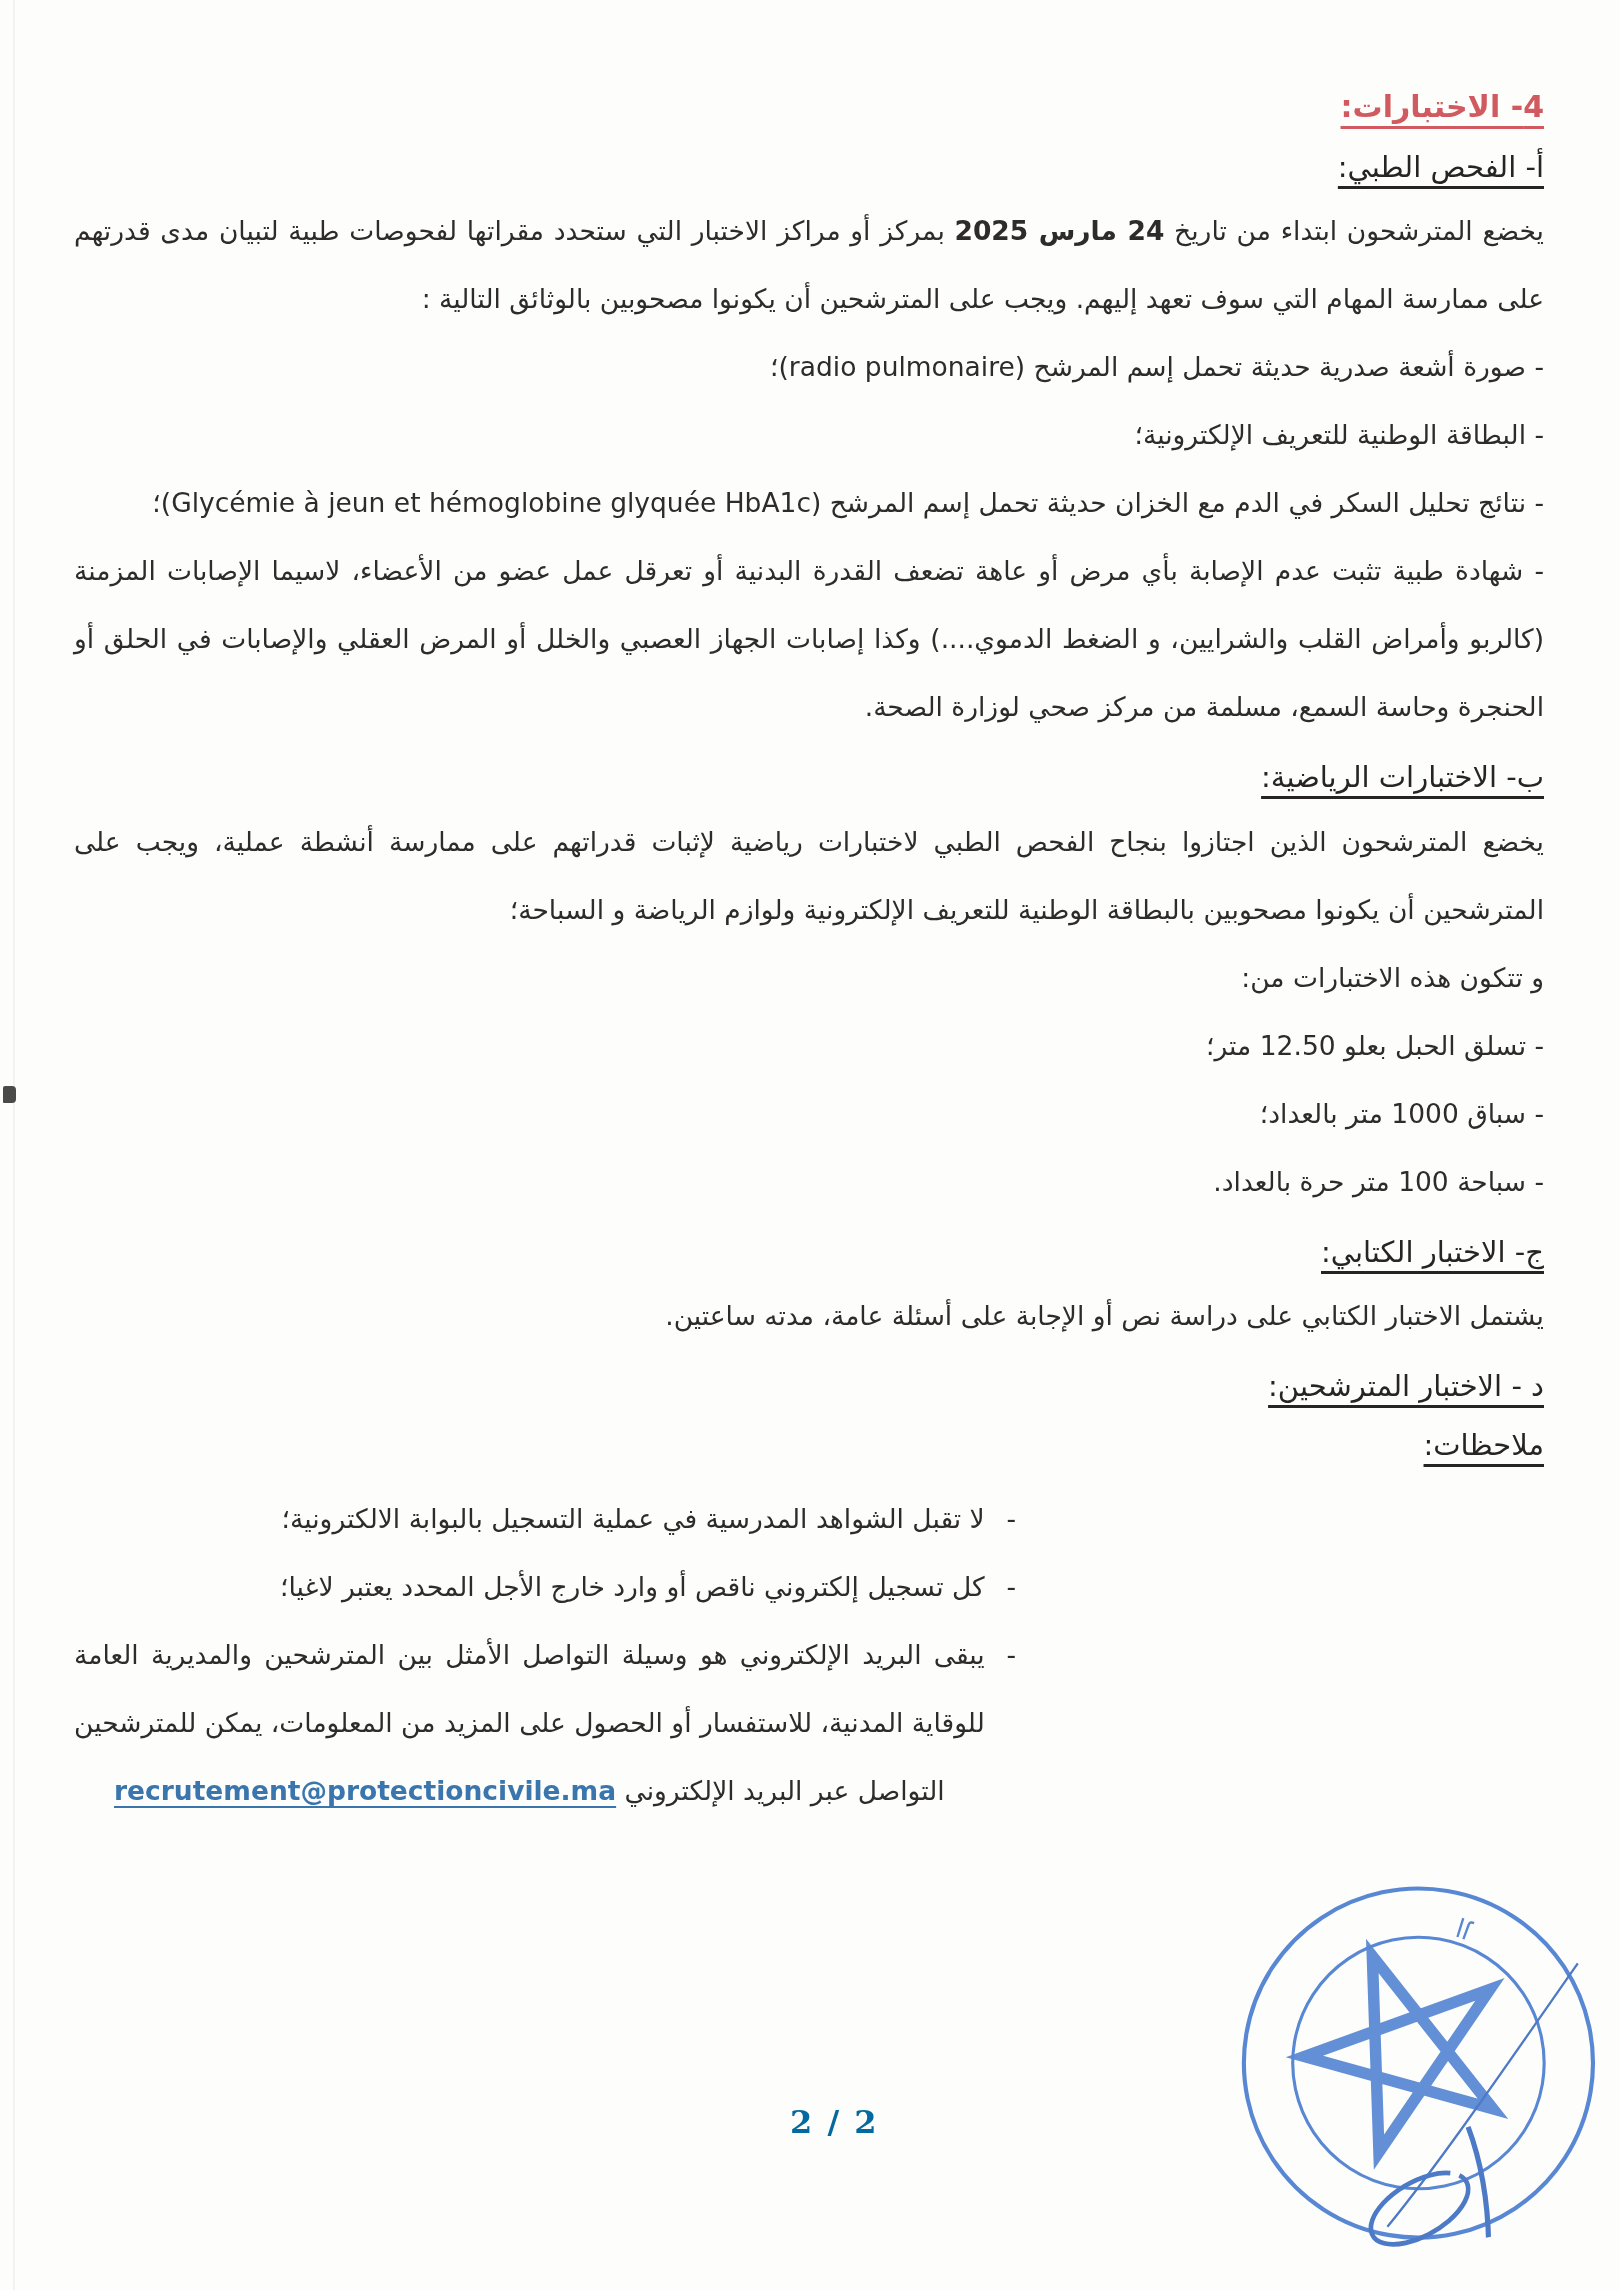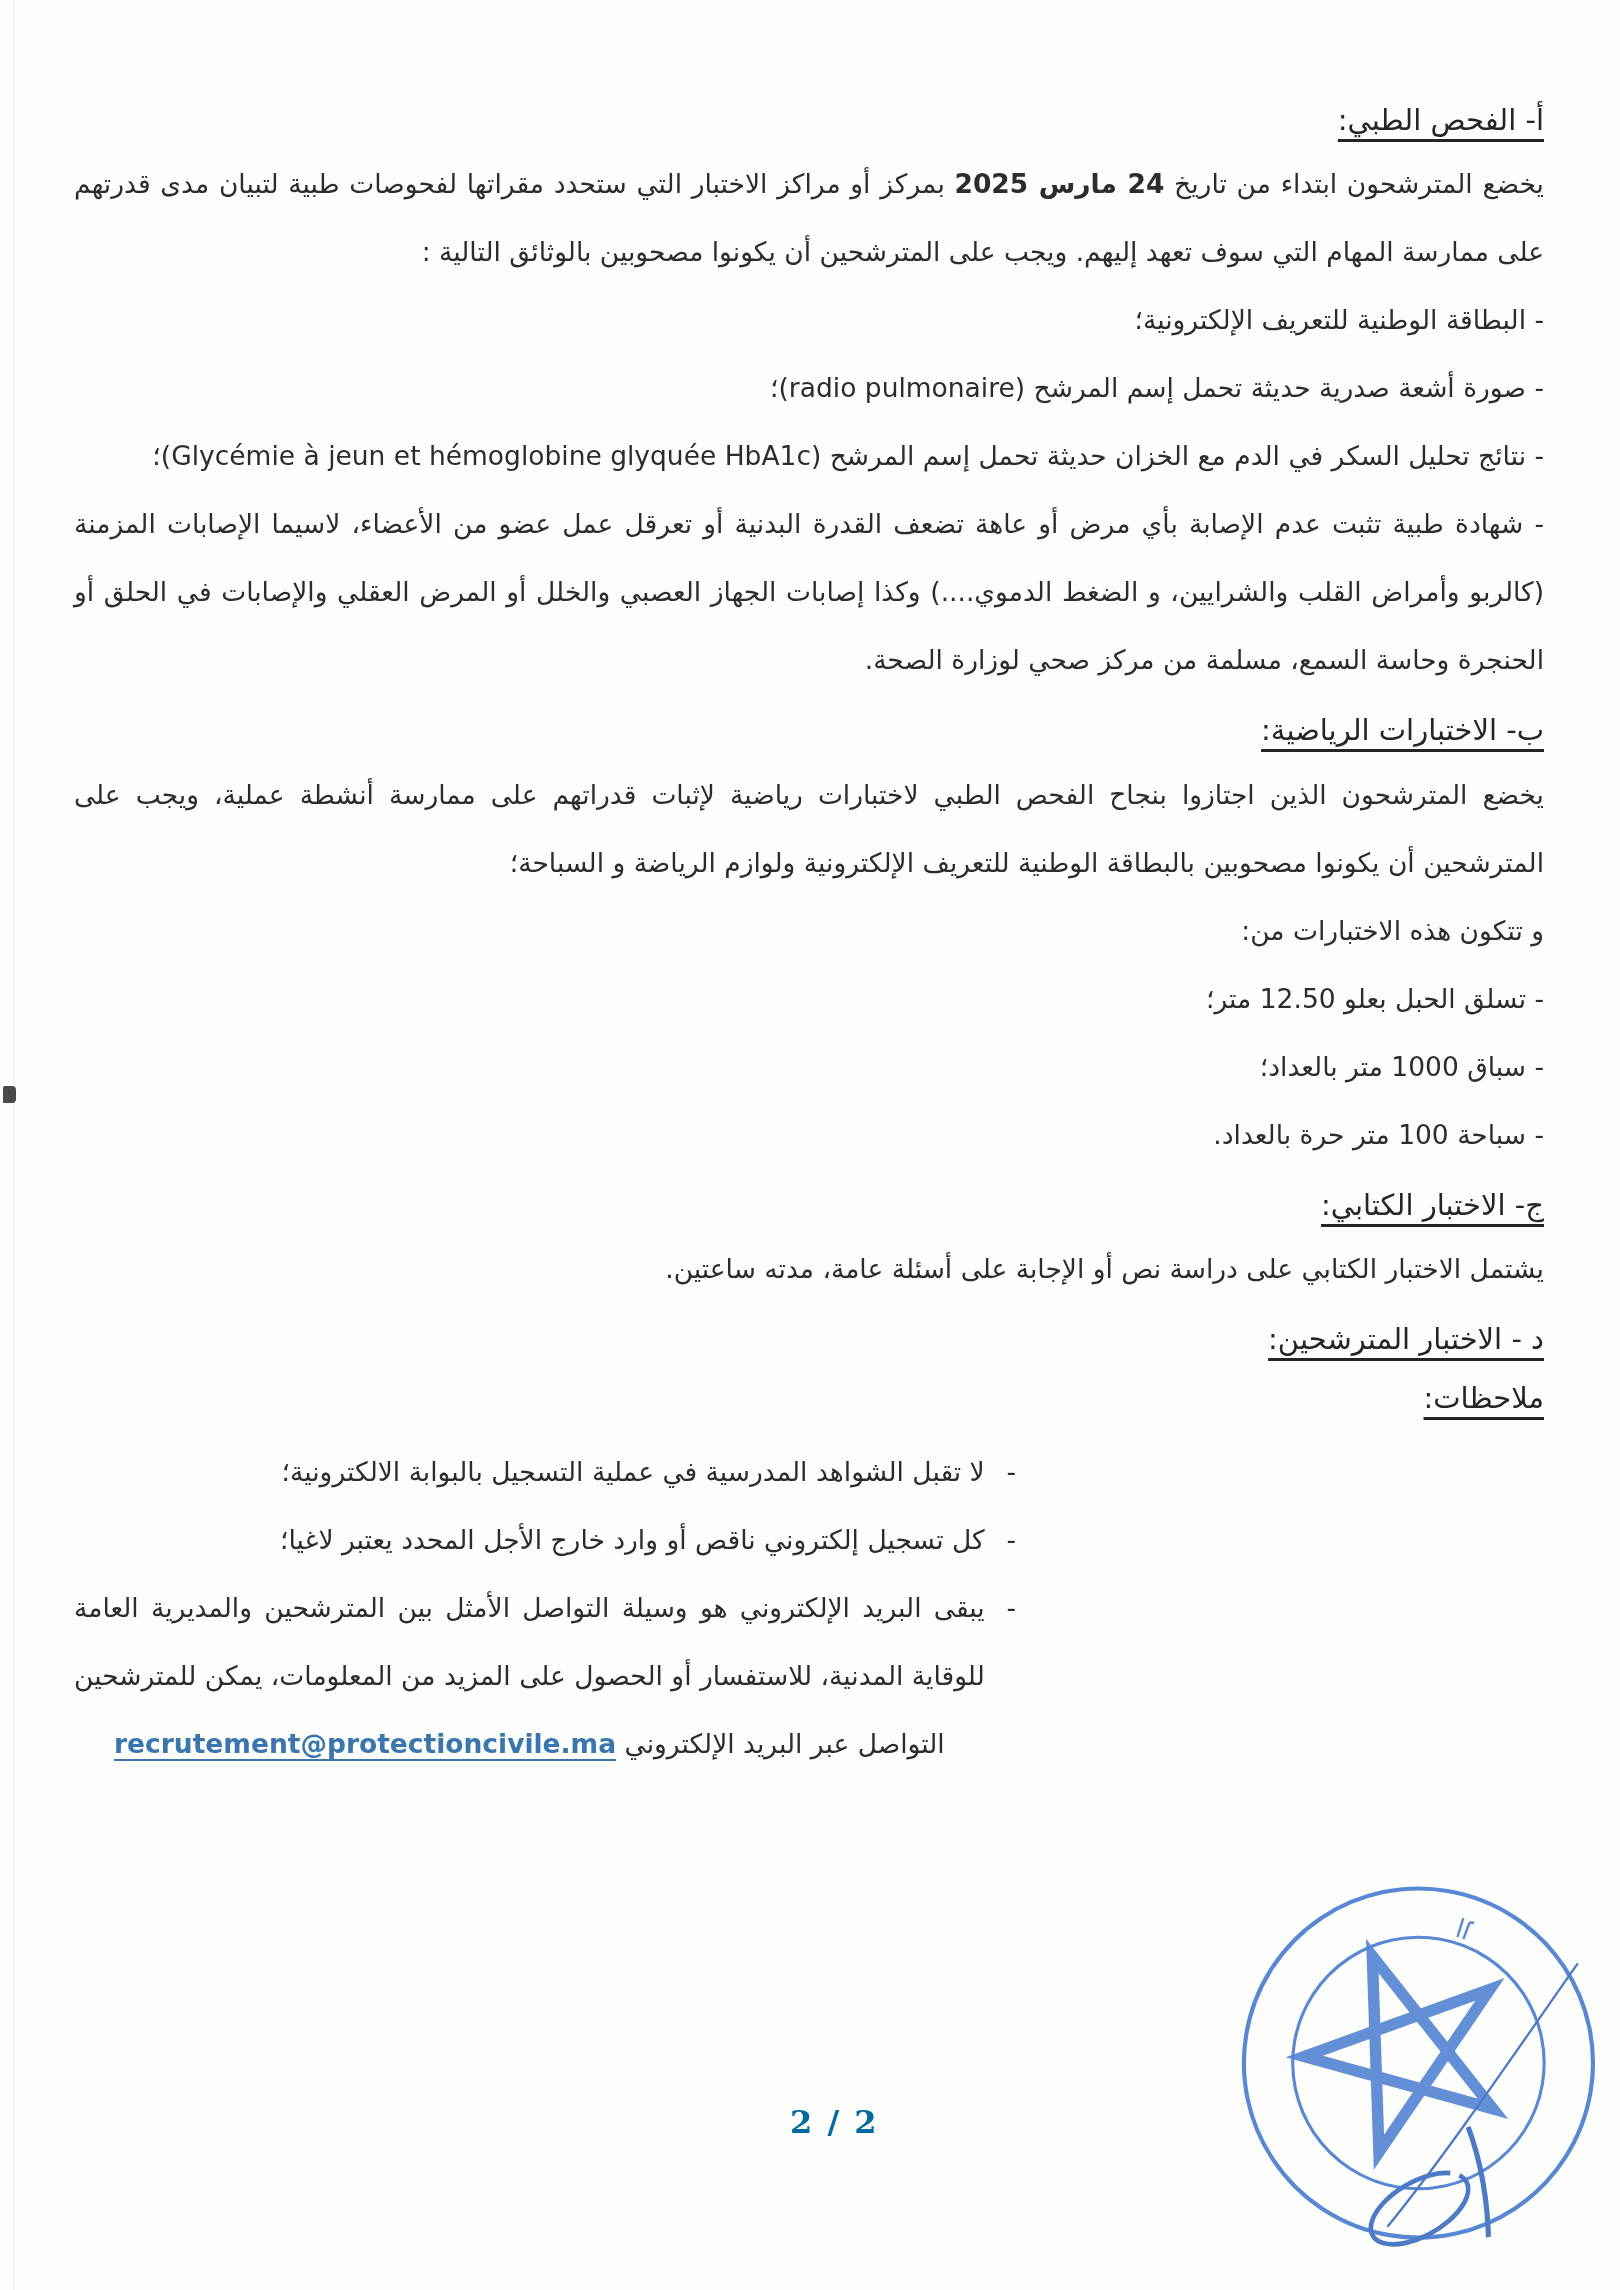--- a/index.html
+++ b/index.html
@@ -61,27 +61,28 @@
 </style>
 </head>
 <body>
 
 <div class="page">
   <div class="edge-line"></div>
   <div class="edge-mark"></div>
 
   <div class="content">
 
+    <div class="h-main" style="color:#d05a60; text-decoration-color:#d05a60;">4- الاختبارات:</div>
 
     <div class="h-sec">أ- الفحص الطبي:</div>
 
     <p class="body"><span>يخضع المترشحون ابتداء من تاريخ </span><b>24 مارس 2025</b><span> بمركز أو مراكز الاختبار التي ستحدد مقراتها لفحوصات طبية لتبيان مدى قدرتهم على ممارسة المهام التي سوف تعهد إليهم. ويجب على المترشحين أن يكونوا مصحوبين بالوثائق التالية :</span></p>
 
+    <p class="line">- صورة أشعة صدرية حديثة تحمل إسم المرشح (radio pulmonaire)؛</p>
     <p class="line">- البطاقة الوطنية للتعريف الإلكترونية؛</p>
-    <p class="line">- صورة أشعة صدرية حديثة تحمل إسم المرشح (radio pulmonaire)؛</p>
     <p class="line">- نتائج تحليل السكر في الدم مع الخزان حديثة تحمل إسم المرشح (Glycémie à jeun et hémoglobine glyquée HbA1c)؛</p>
     <p class="body">- شهادة طبية تثبت عدم الإصابة بأي مرض أو عاهة تضعف القدرة البدنية أو تعرقل عمل عضو من الأعضاء، لاسيما الإصابات المزمنة (كالربو وأمراض القلب والشرايين، و الضغط الدموي....) وكذا إصابات الجهاز العصبي والخلل أو المرض العقلي والإصابات في الحلق أو الحنجرة وحاسة السمع، مسلمة من مركز صحي لوزارة الصحة.</p>
 
     <div class="h-sec">ب- الاختبارات الرياضية:</div>
 
     <p class="body">يخضع المترشحون الذين اجتازوا بنجاح الفحص الطبي لاختبارات رياضية لإثبات قدراتهم على ممارسة أنشطة عملية، ويجب على المترشحين أن يكونوا مصحوبين بالبطاقة الوطنية للتعريف الإلكترونية ولوازم الرياضة و السباحة؛</p>
     <p class="line">و تتكون هذه الاختبارات من:</p>
     <p class="line">- تسلق الحبل بعلو 12.50 متر؛</p>
     <p class="line">- سباق  1000 متر بالعداد؛</p>
     <p class="line">- سباحة 100 متر حرة بالعداد.</p>

